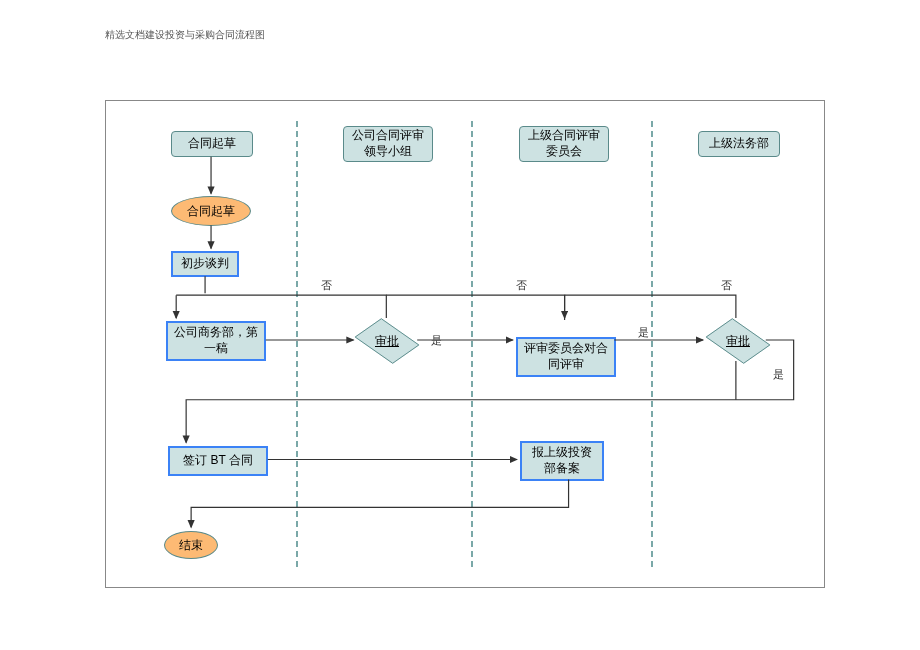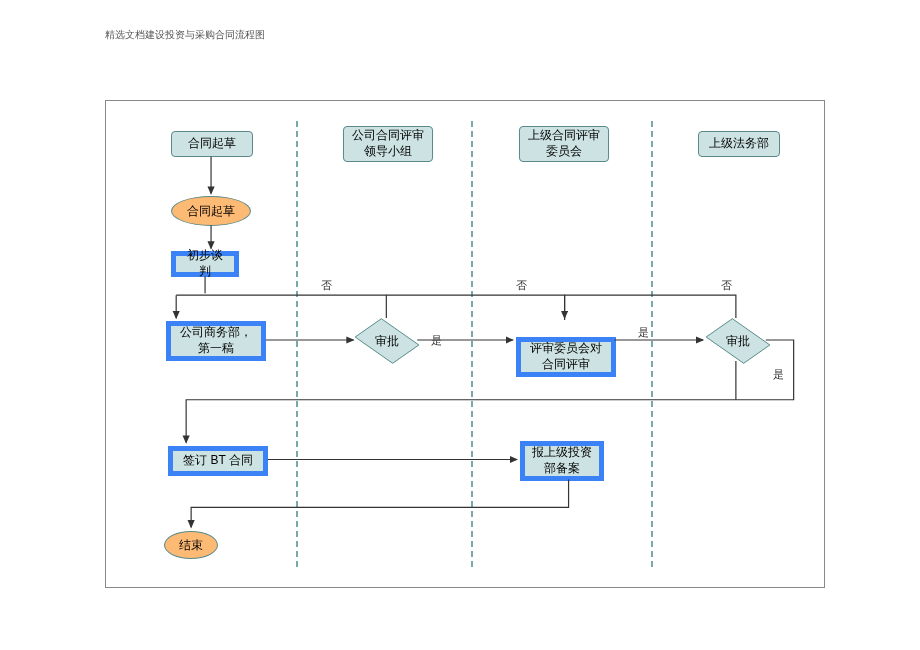--- a/index.html
+++ b/index.html
@@ -41,21 +41,21 @@
       text-align: center;
       display: flex;
       align-items: center;
       justify-content: center;
       padding: 4px 6px;
       line-height: 1.3;
     }
     .rect-node {
       position: absolute;
       background: #cde2e2;
-      border: 5px solid #3b82f6;
+      border: 2px solid #3b82f6;
       font-size: 12px;
       text-align: center;
       display: flex;
       align-items: center;
       justify-content: center;
       padding: 4px 6px;
       line-height: 1.3;
     }
     .ellipse-node {
       position: absolute;
@@ -85,20 +85,21 @@
     .diamond-label {
       position: absolute;
       top: 0; left: 0;
       width: 100%;
       height: 100%;
       display: flex;
       align-items: center;
       justify-content: center;
       font-size: 12px;
       z-index: 2;
+      text-decoration: underline;
     }
     .edge-label {
       position: absolute;
       font-size: 11px;
       color: #333;
       background: transparent;
     }
     svg.arrows {
       position: absolute;
       top: 0; left: 0;

